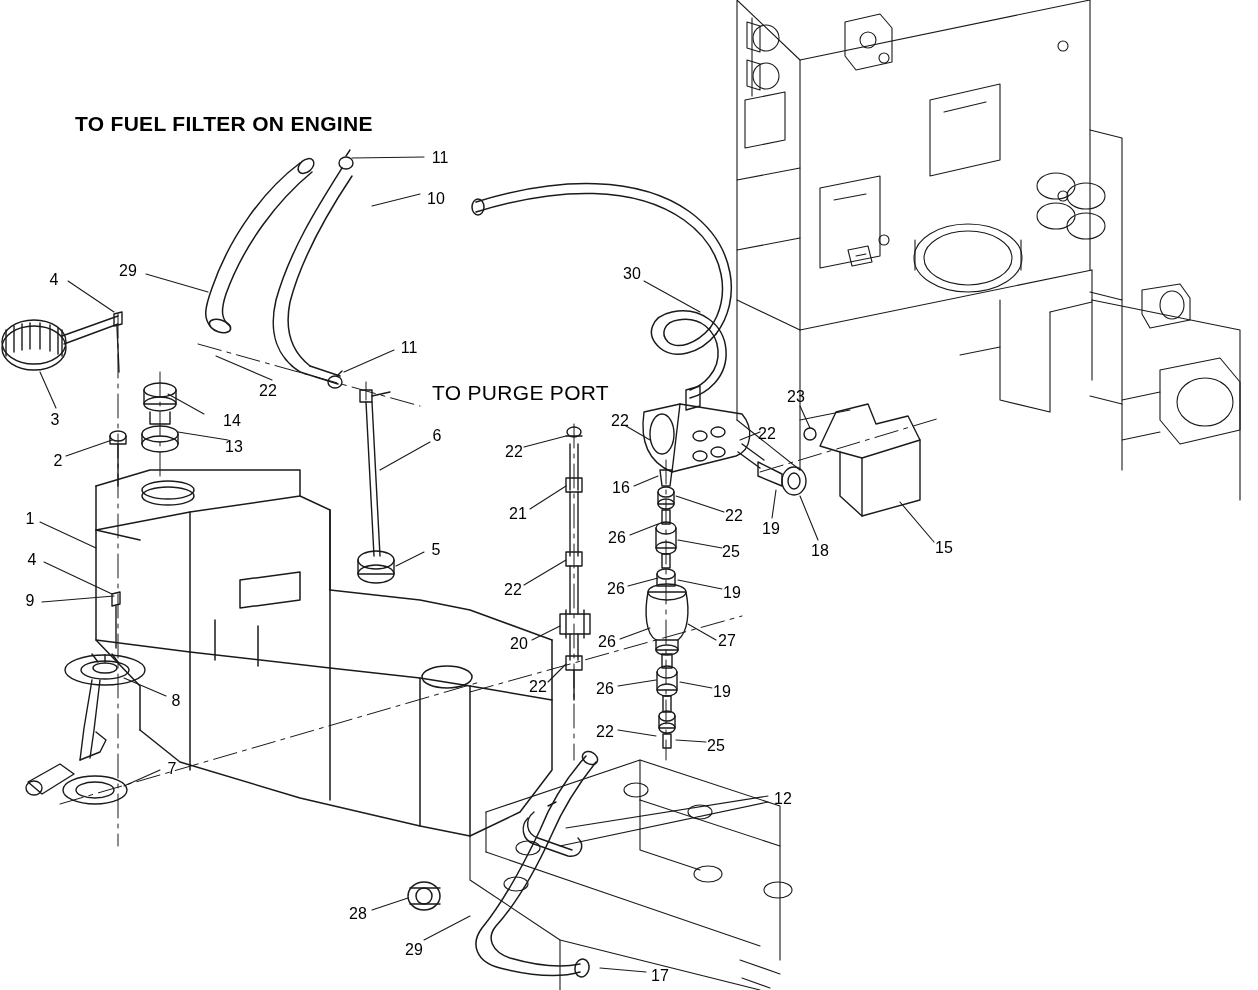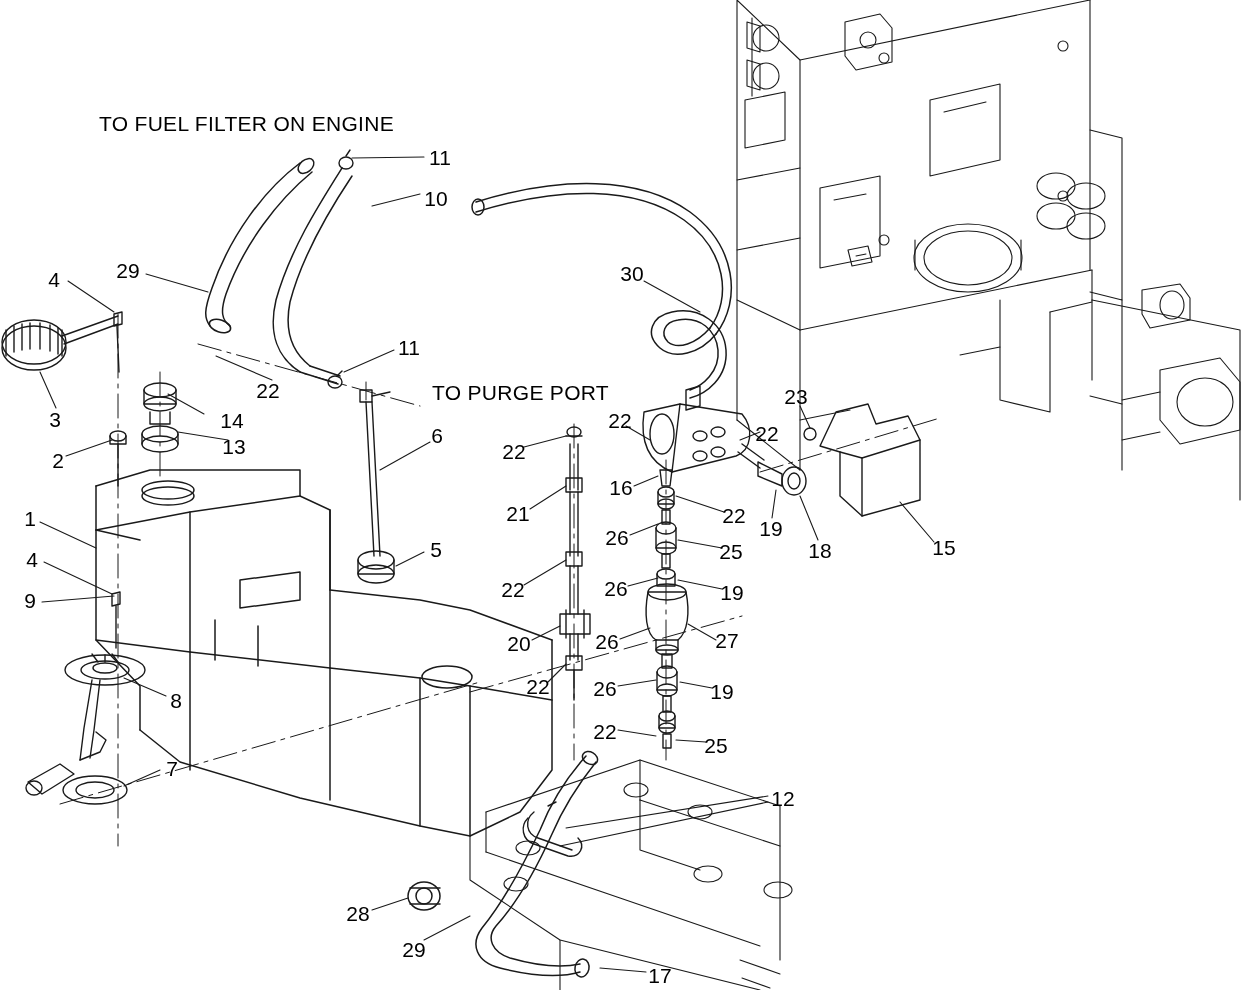--- a/index.html
+++ b/index.html
@@ -19,21 +19,21 @@
   #artwork {
     position: absolute;
     left: 0;
     top: 0;
     width: 1258px;
     height: 990px;
   }
   .callout {
     position: absolute;
     font-family: "Liberation Sans", sans-serif;
-    font-size: 21px;
+    font-size: 16px;
     line-height: 21px;
     color: #000000;
     white-space: nowrap;
     transform: translate(-50%, -50%);
     user-select: none;
   }
   .note {
     position: absolute;
     font-family: "Liberation Sans", sans-serif;
     font-size: 21px;
@@ -434,21 +434,21 @@
 
         <path d="M372 910 L408 898"></path>
 
         <path d="M424 940 L470 916"></path>
 
         <path d="M646 972 L600 968"></path>
       </g>
     </g>
   </svg>
 
-  <div class="note" style="left:99px; top:112px;">TO FUEL FILTER ON ENGINE</div>
+  <div class="note" style="left:75px; top:112px;font-weight:bold;">TO FUEL FILTER ON ENGINE</div>
   <div class="note" style="left:432px; top:381px;">TO PURGE PORT</div>
 
   <div id="callout-layer">
       <div class="callout" style="left: 440px; top: 157px;">11</div>
       <div class="callout" style="left: 436px; top: 198px;">10</div>
       <div class="callout" style="left: 128px; top: 270px;">29</div>
       <div class="callout" style="left: 54px; top: 279px;">4</div>
       <div class="callout" style="left: 632px; top: 273px;">30</div>
       <div class="callout" style="left: 409px; top: 347px;">11</div>
       <div class="callout" style="left: 268px; top: 390px;">22</div>

